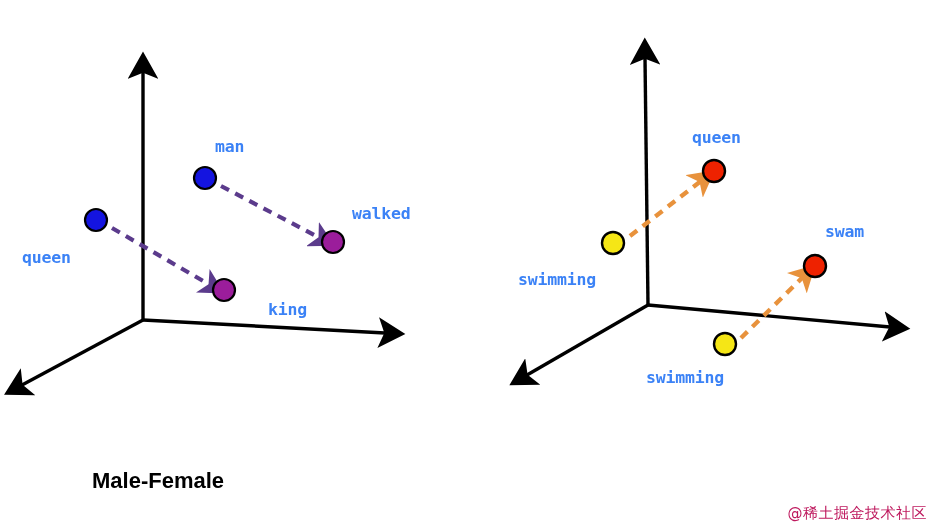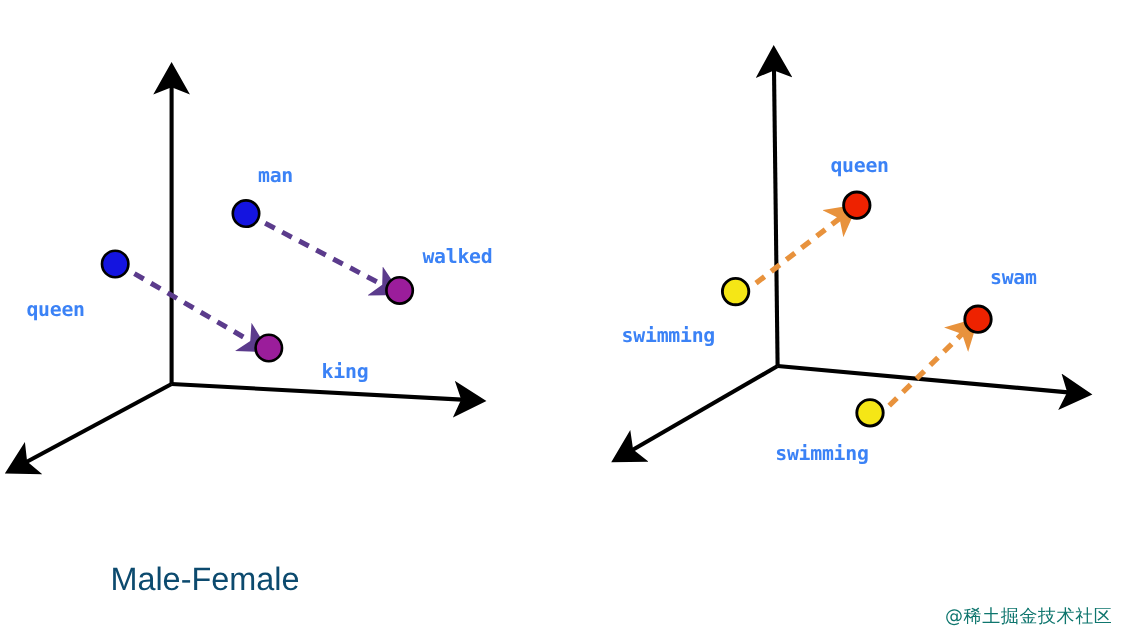--- a/index.html
+++ b/index.html
@@ -42,34 +42,34 @@
     color: #3b82f6;
     white-space: nowrap;
     letter-spacing: -0.2px;
     text-align: right;
   }
 
   .panel-caption {
     position: absolute;
     top: 468px;
     font-family: "Liberation Sans", sans-serif;
-    font-size: 27px;
-    font-weight: 400;
-    color: #0c4a6e;
+    font-size: 22px;
+    font-weight: 700;
+    color: #000000;
     white-space: nowrap;
   }
   #caption-left  { left: 92px; }
 
   .watermark {
     position: absolute;
     right: 8px;
     bottom: 4px;
     font-family: "DejaVu Sans", sans-serif;
     font-size: 15px;
-    color: #0f766e;
+    color: #be185d;
     white-space: nowrap;
     letter-spacing: 0.5px;
   }
 </style>
 </head>
 <body>
 
 <div id="canvas">
 
   <div class="panel" id="panel-left">

